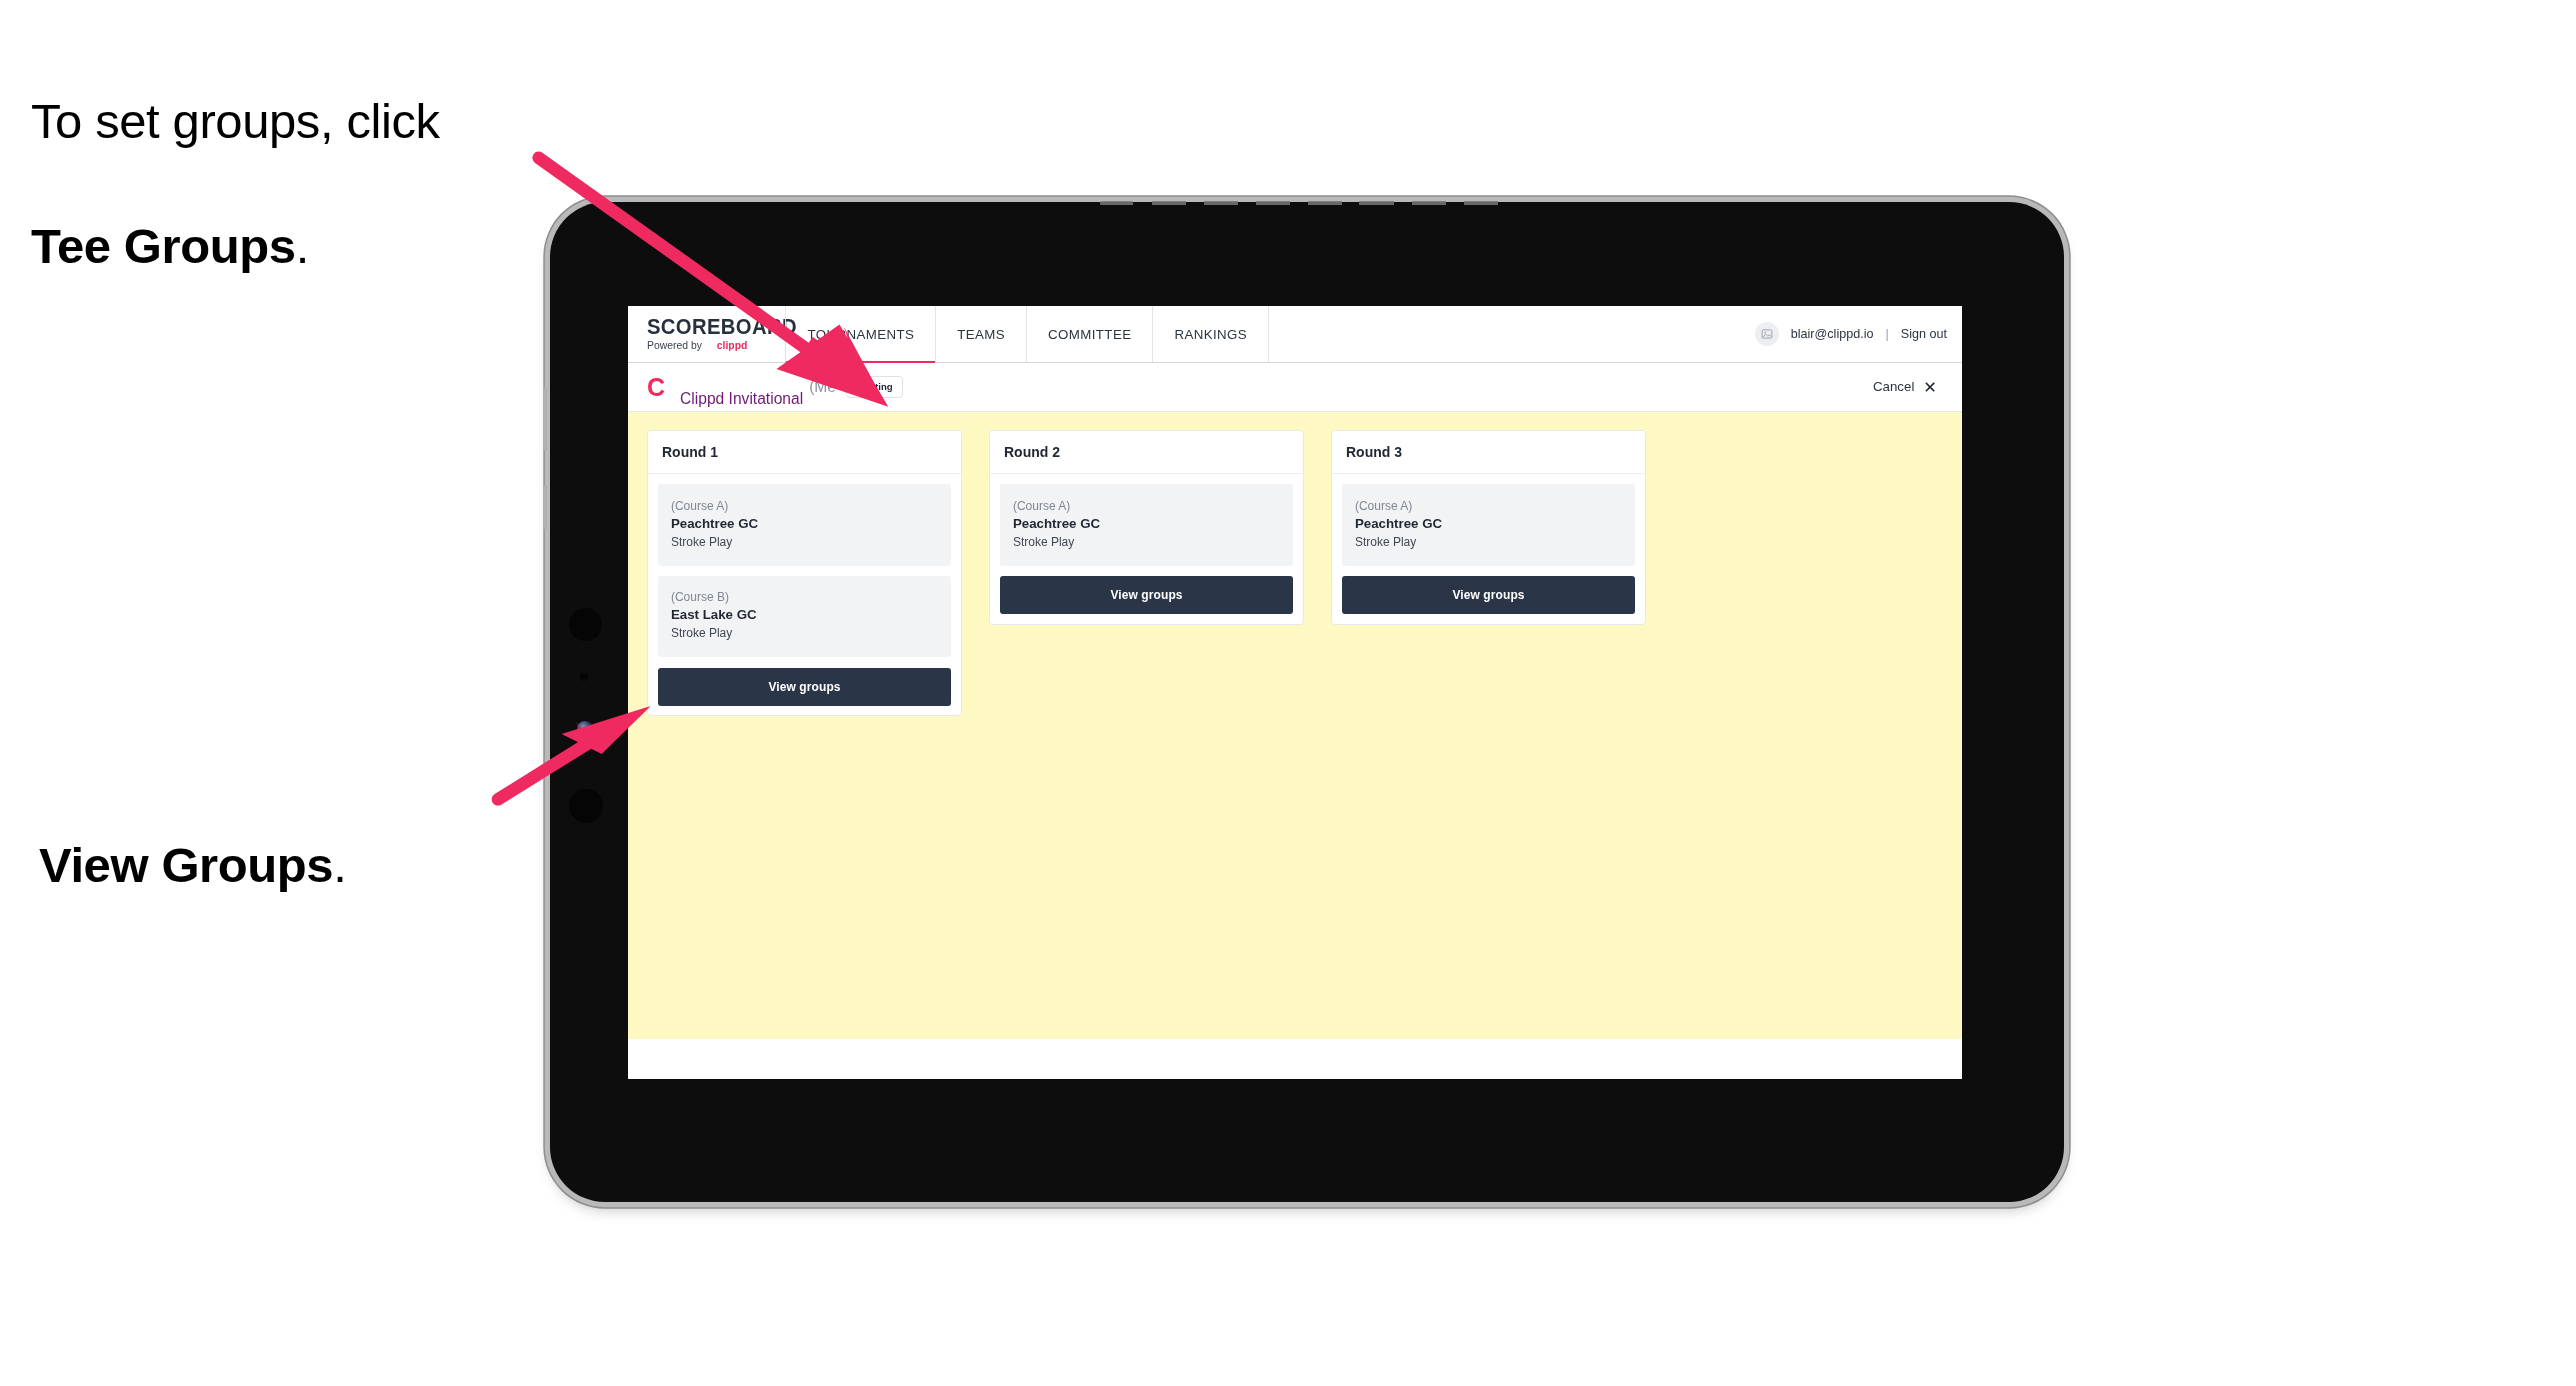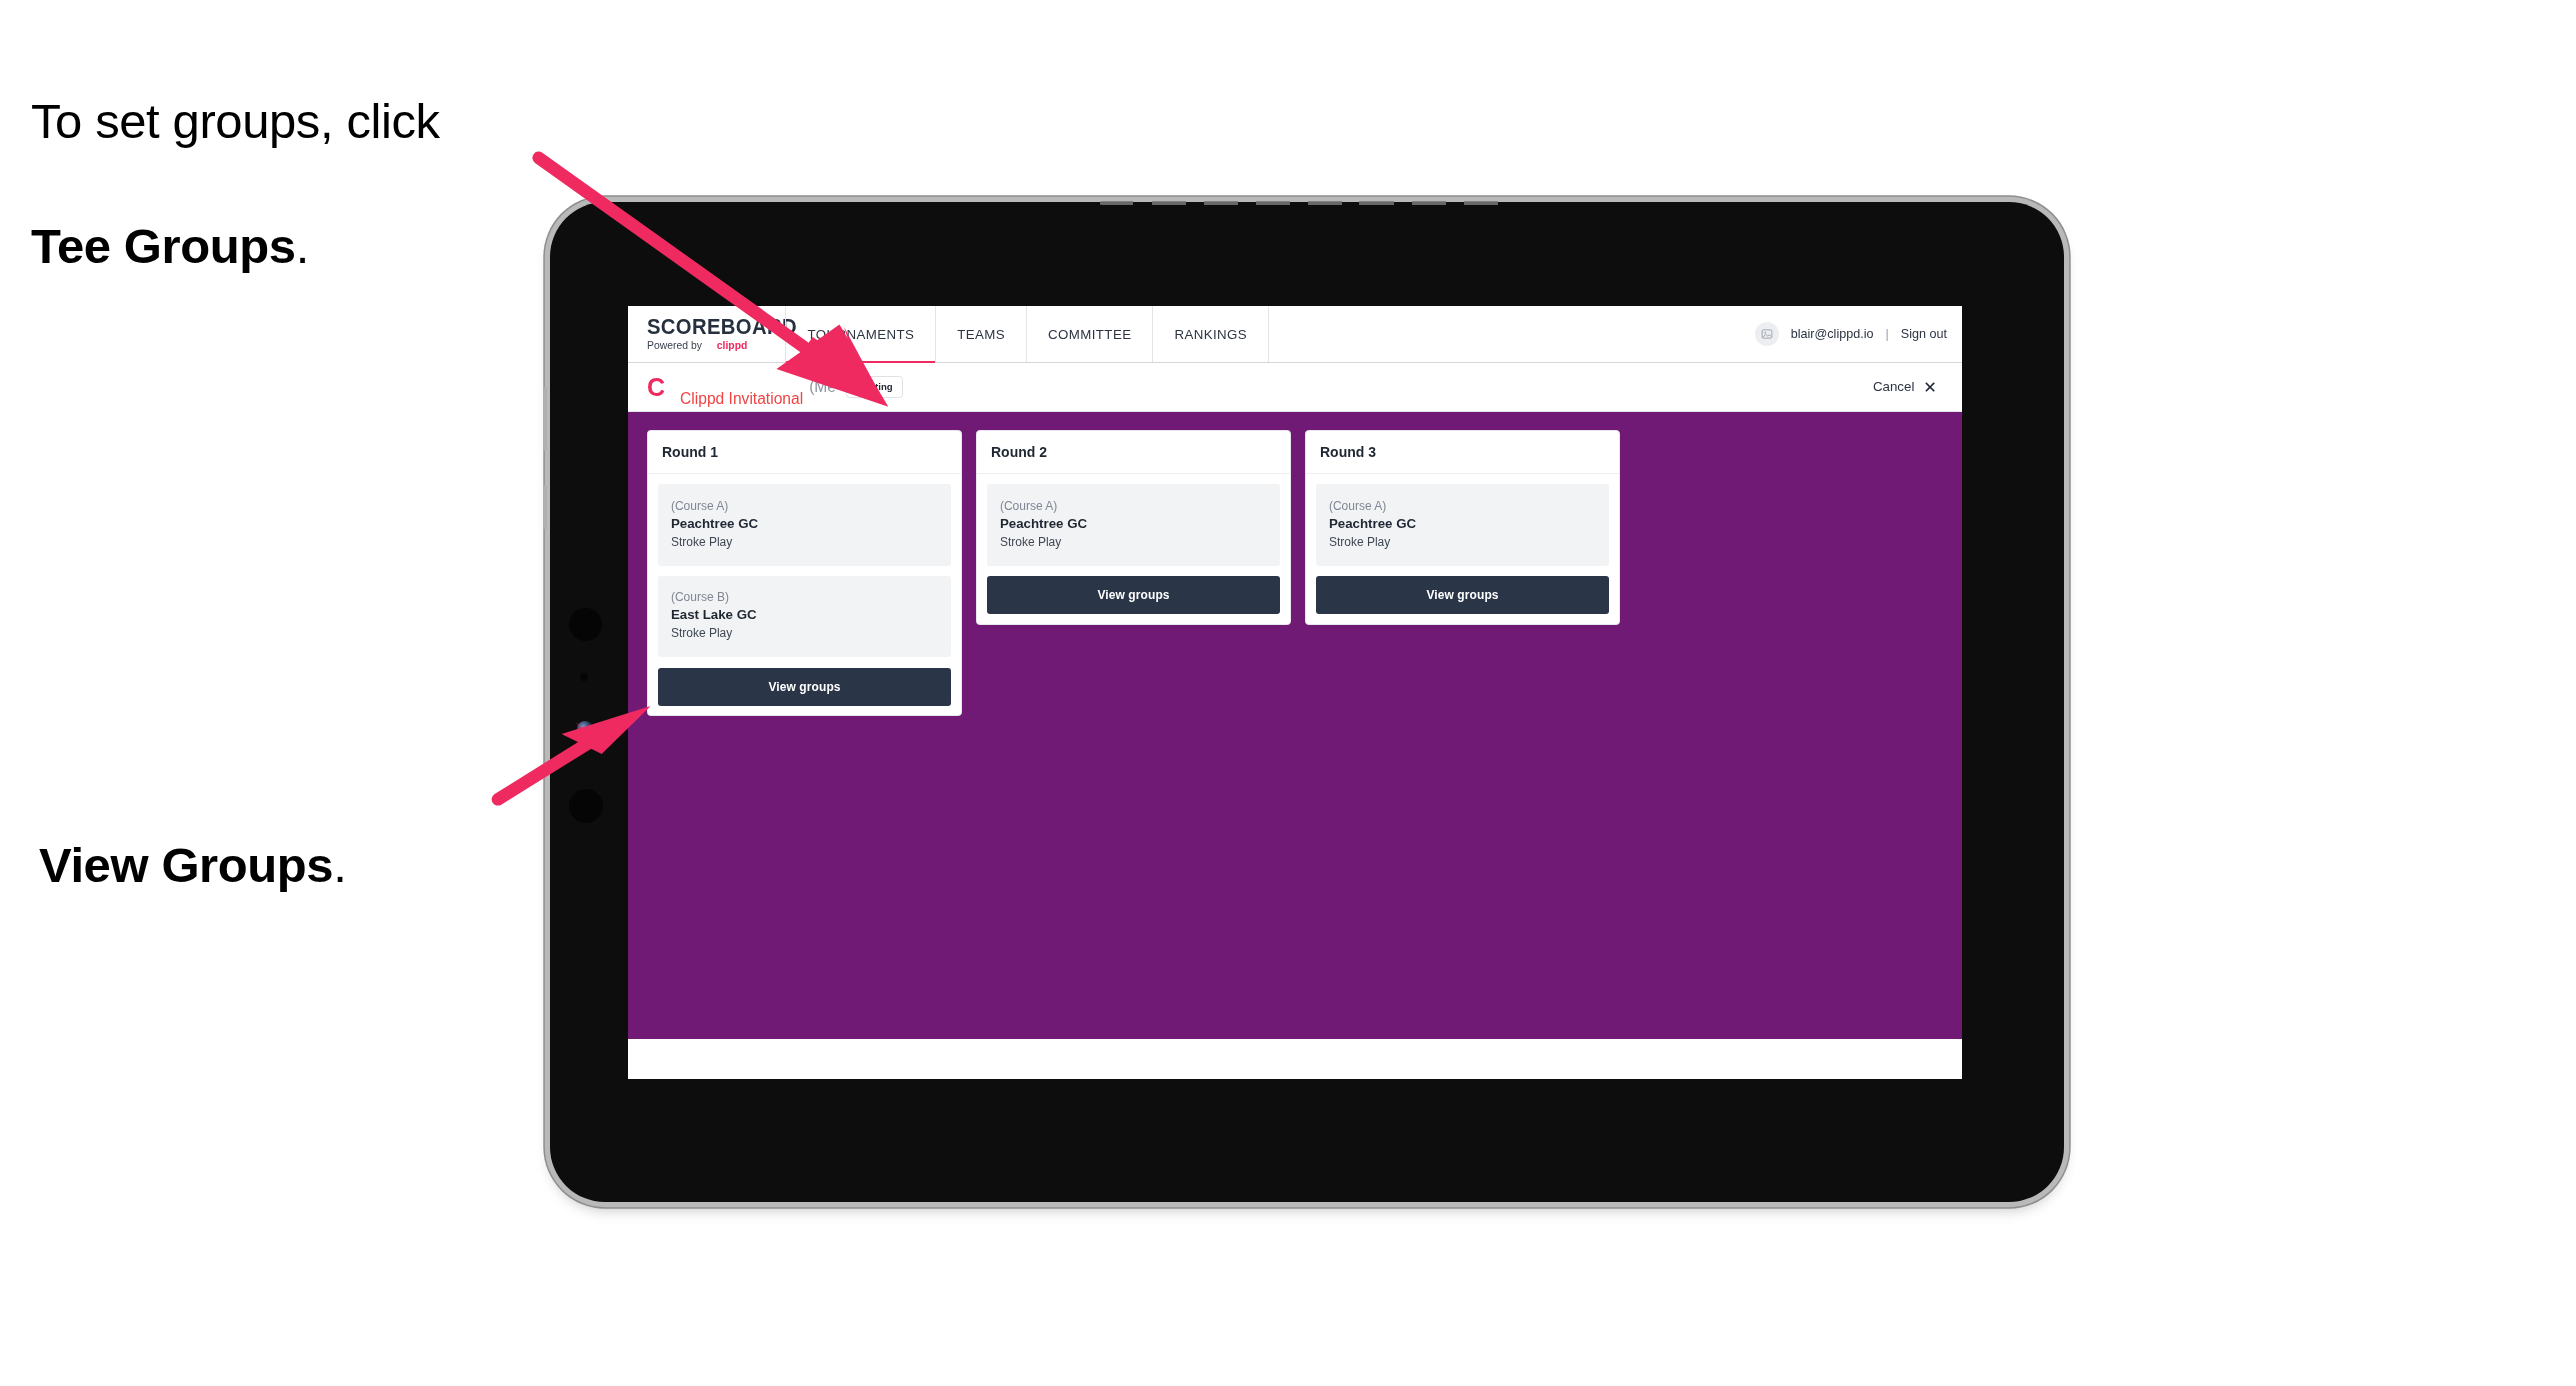--- a/index.html
+++ b/index.html
@@ -252,21 +252,21 @@
   }
   #tournament-mark {
     font-size: 25px;
     font-weight: 700;
     color: #ef2a60;
     line-height: 1;
     margin-right: 15px;
   }
   #tournament-name {
     font-size: 15.6px;
-    color: #ef4444;
+    color: #701a75;
     margin-right: 6px;
     margin-top: 24px;
   }
   #tournament-subtitle {
     font-size: 15.6px;
     color: #8c93a0;
     margin-right: 10.4px;
   }
   #hosting-badge {
     font-size: 9.6px;
@@ -313,24 +313,24 @@
     white-space: nowrap;
   }
   .section-tab.active {
     background: #f7f8fa;
     color: #1f2733;
     font-weight: 700;
   }
 
   
   #rounds-area {
-    background: #701a75;
+    background: #fef9c3;
     padding: 18px 19px;
     display: flex;
-    gap: 14px;
+    gap: 27px;
     align-items: flex-start;
     height: calc(100% - 56px - 49px - 41px);
     box-sizing: border-box;
   }
   .round-card {
     width: 315px;
     background: #ffffff;
     border: 0.7px solid #e6e8ec;
     border-radius: 3.7px;
     box-sizing: border-box;

